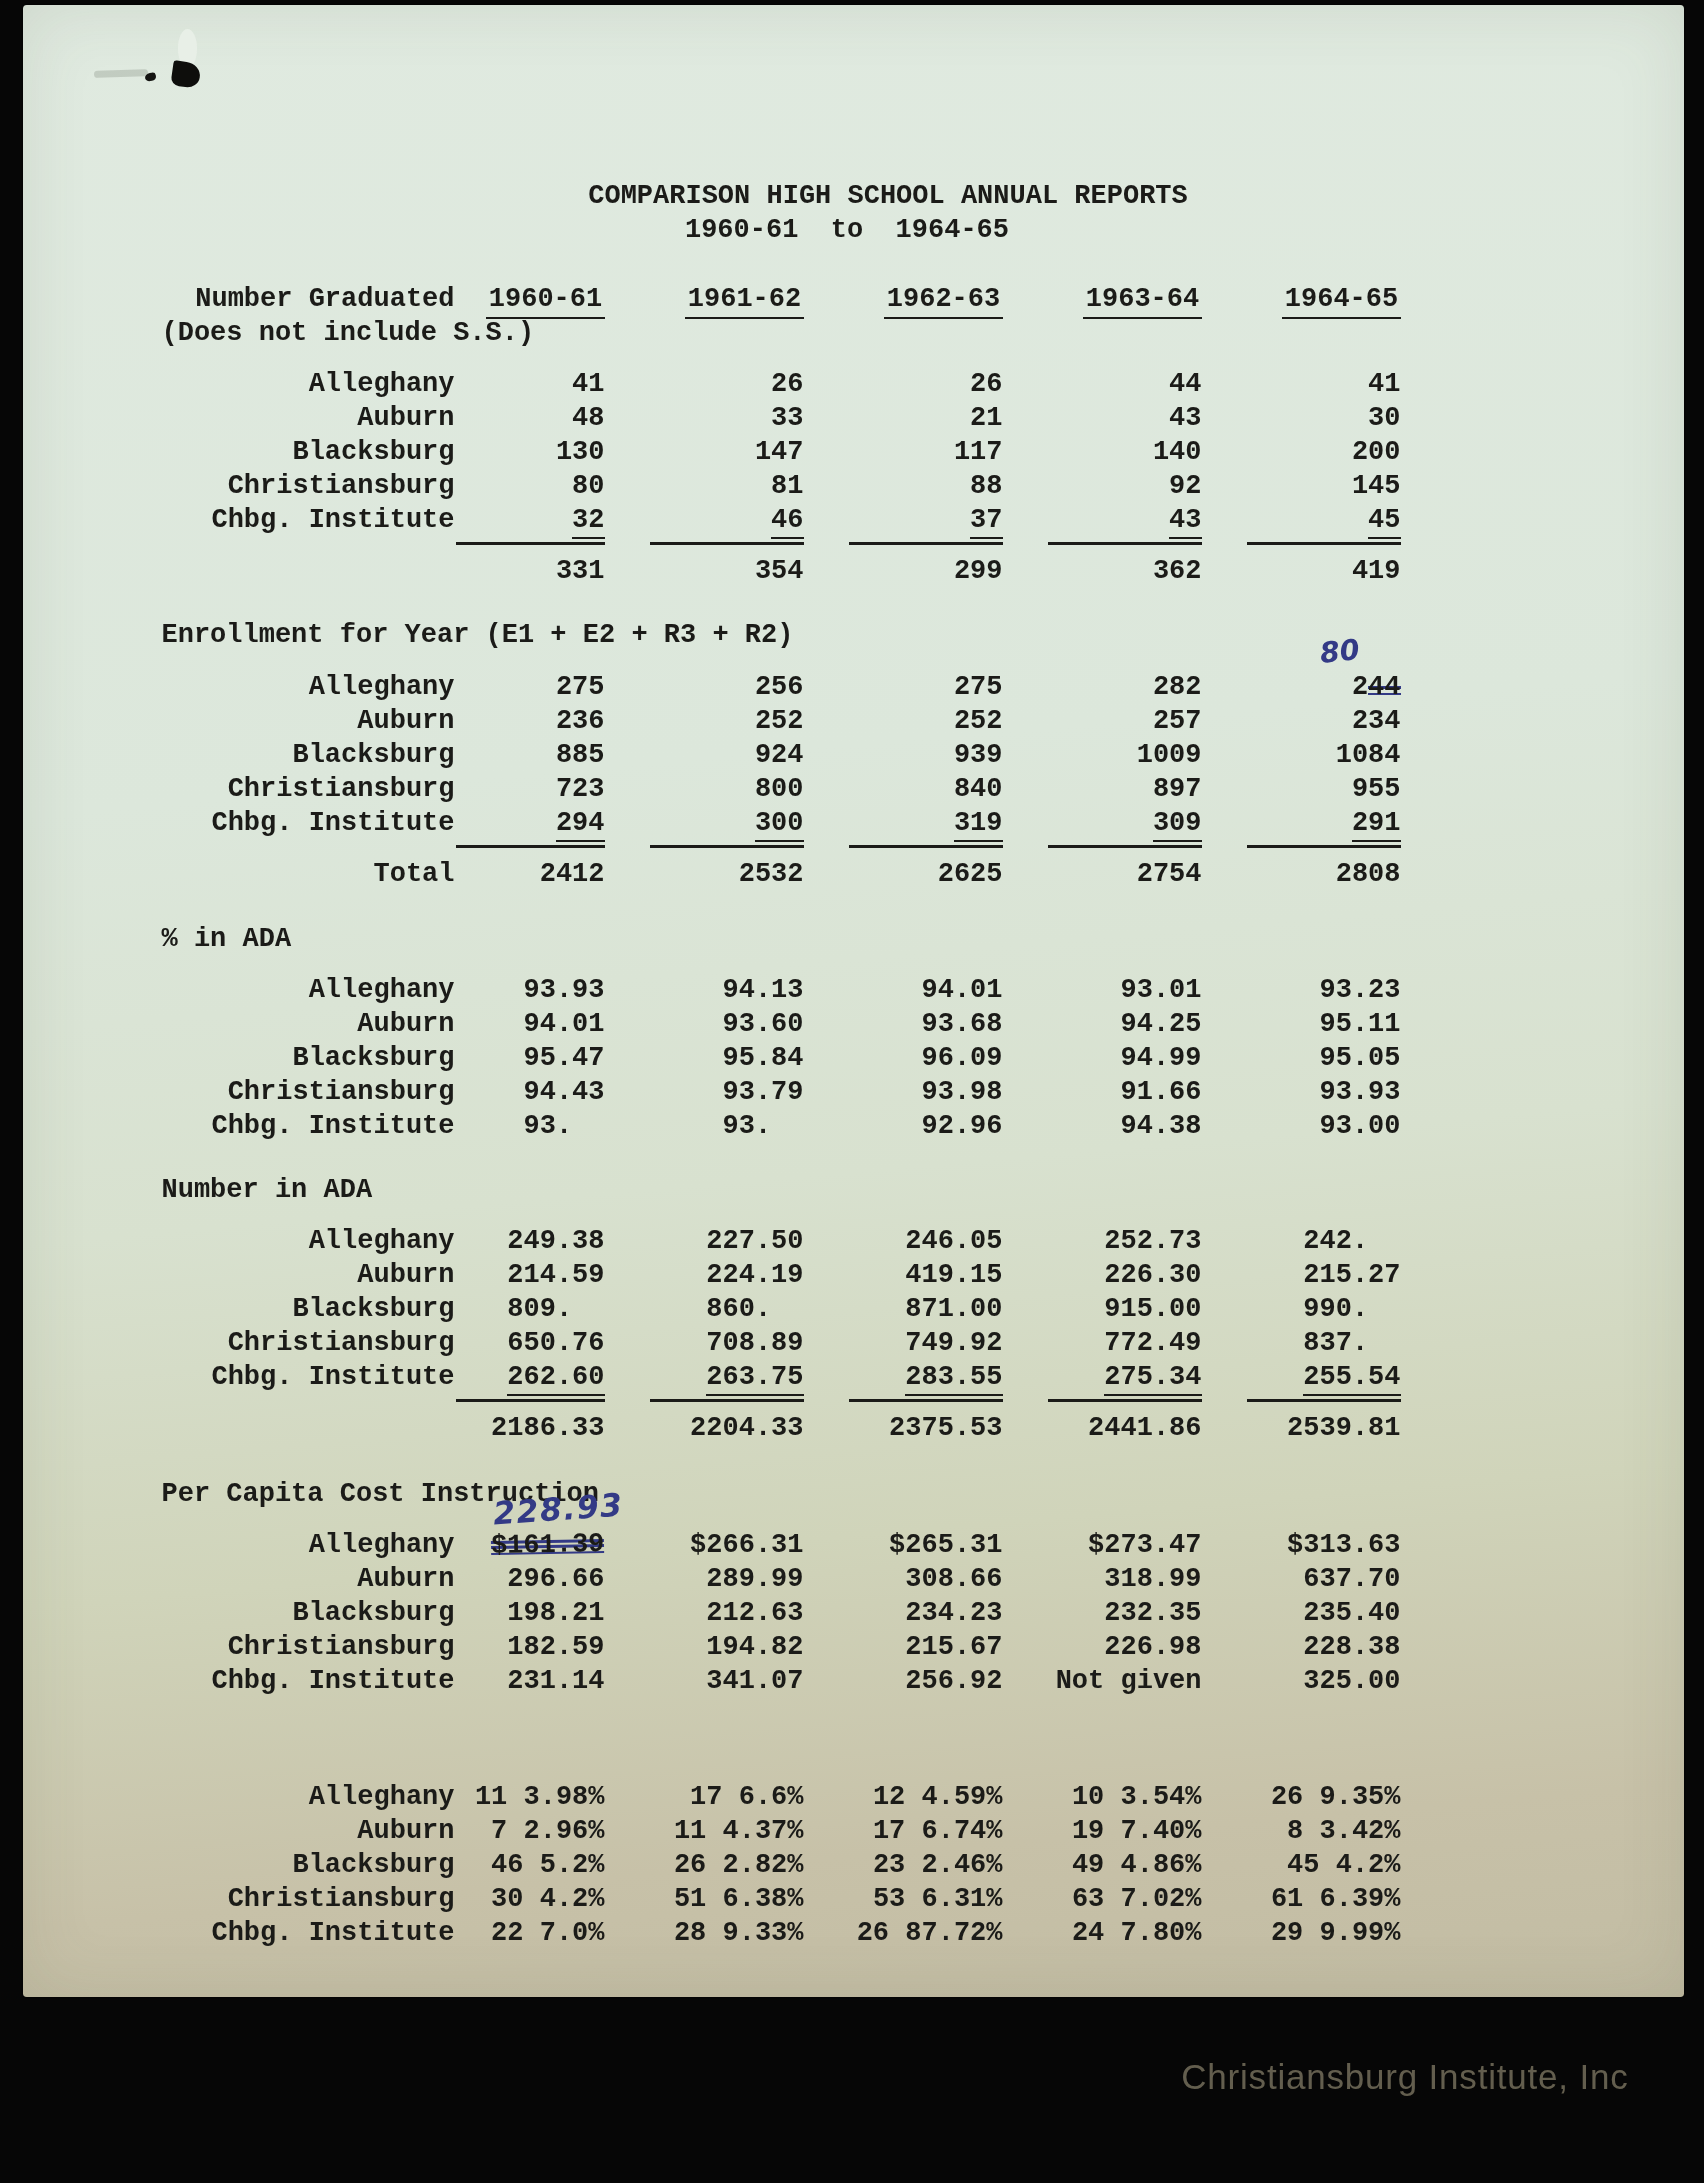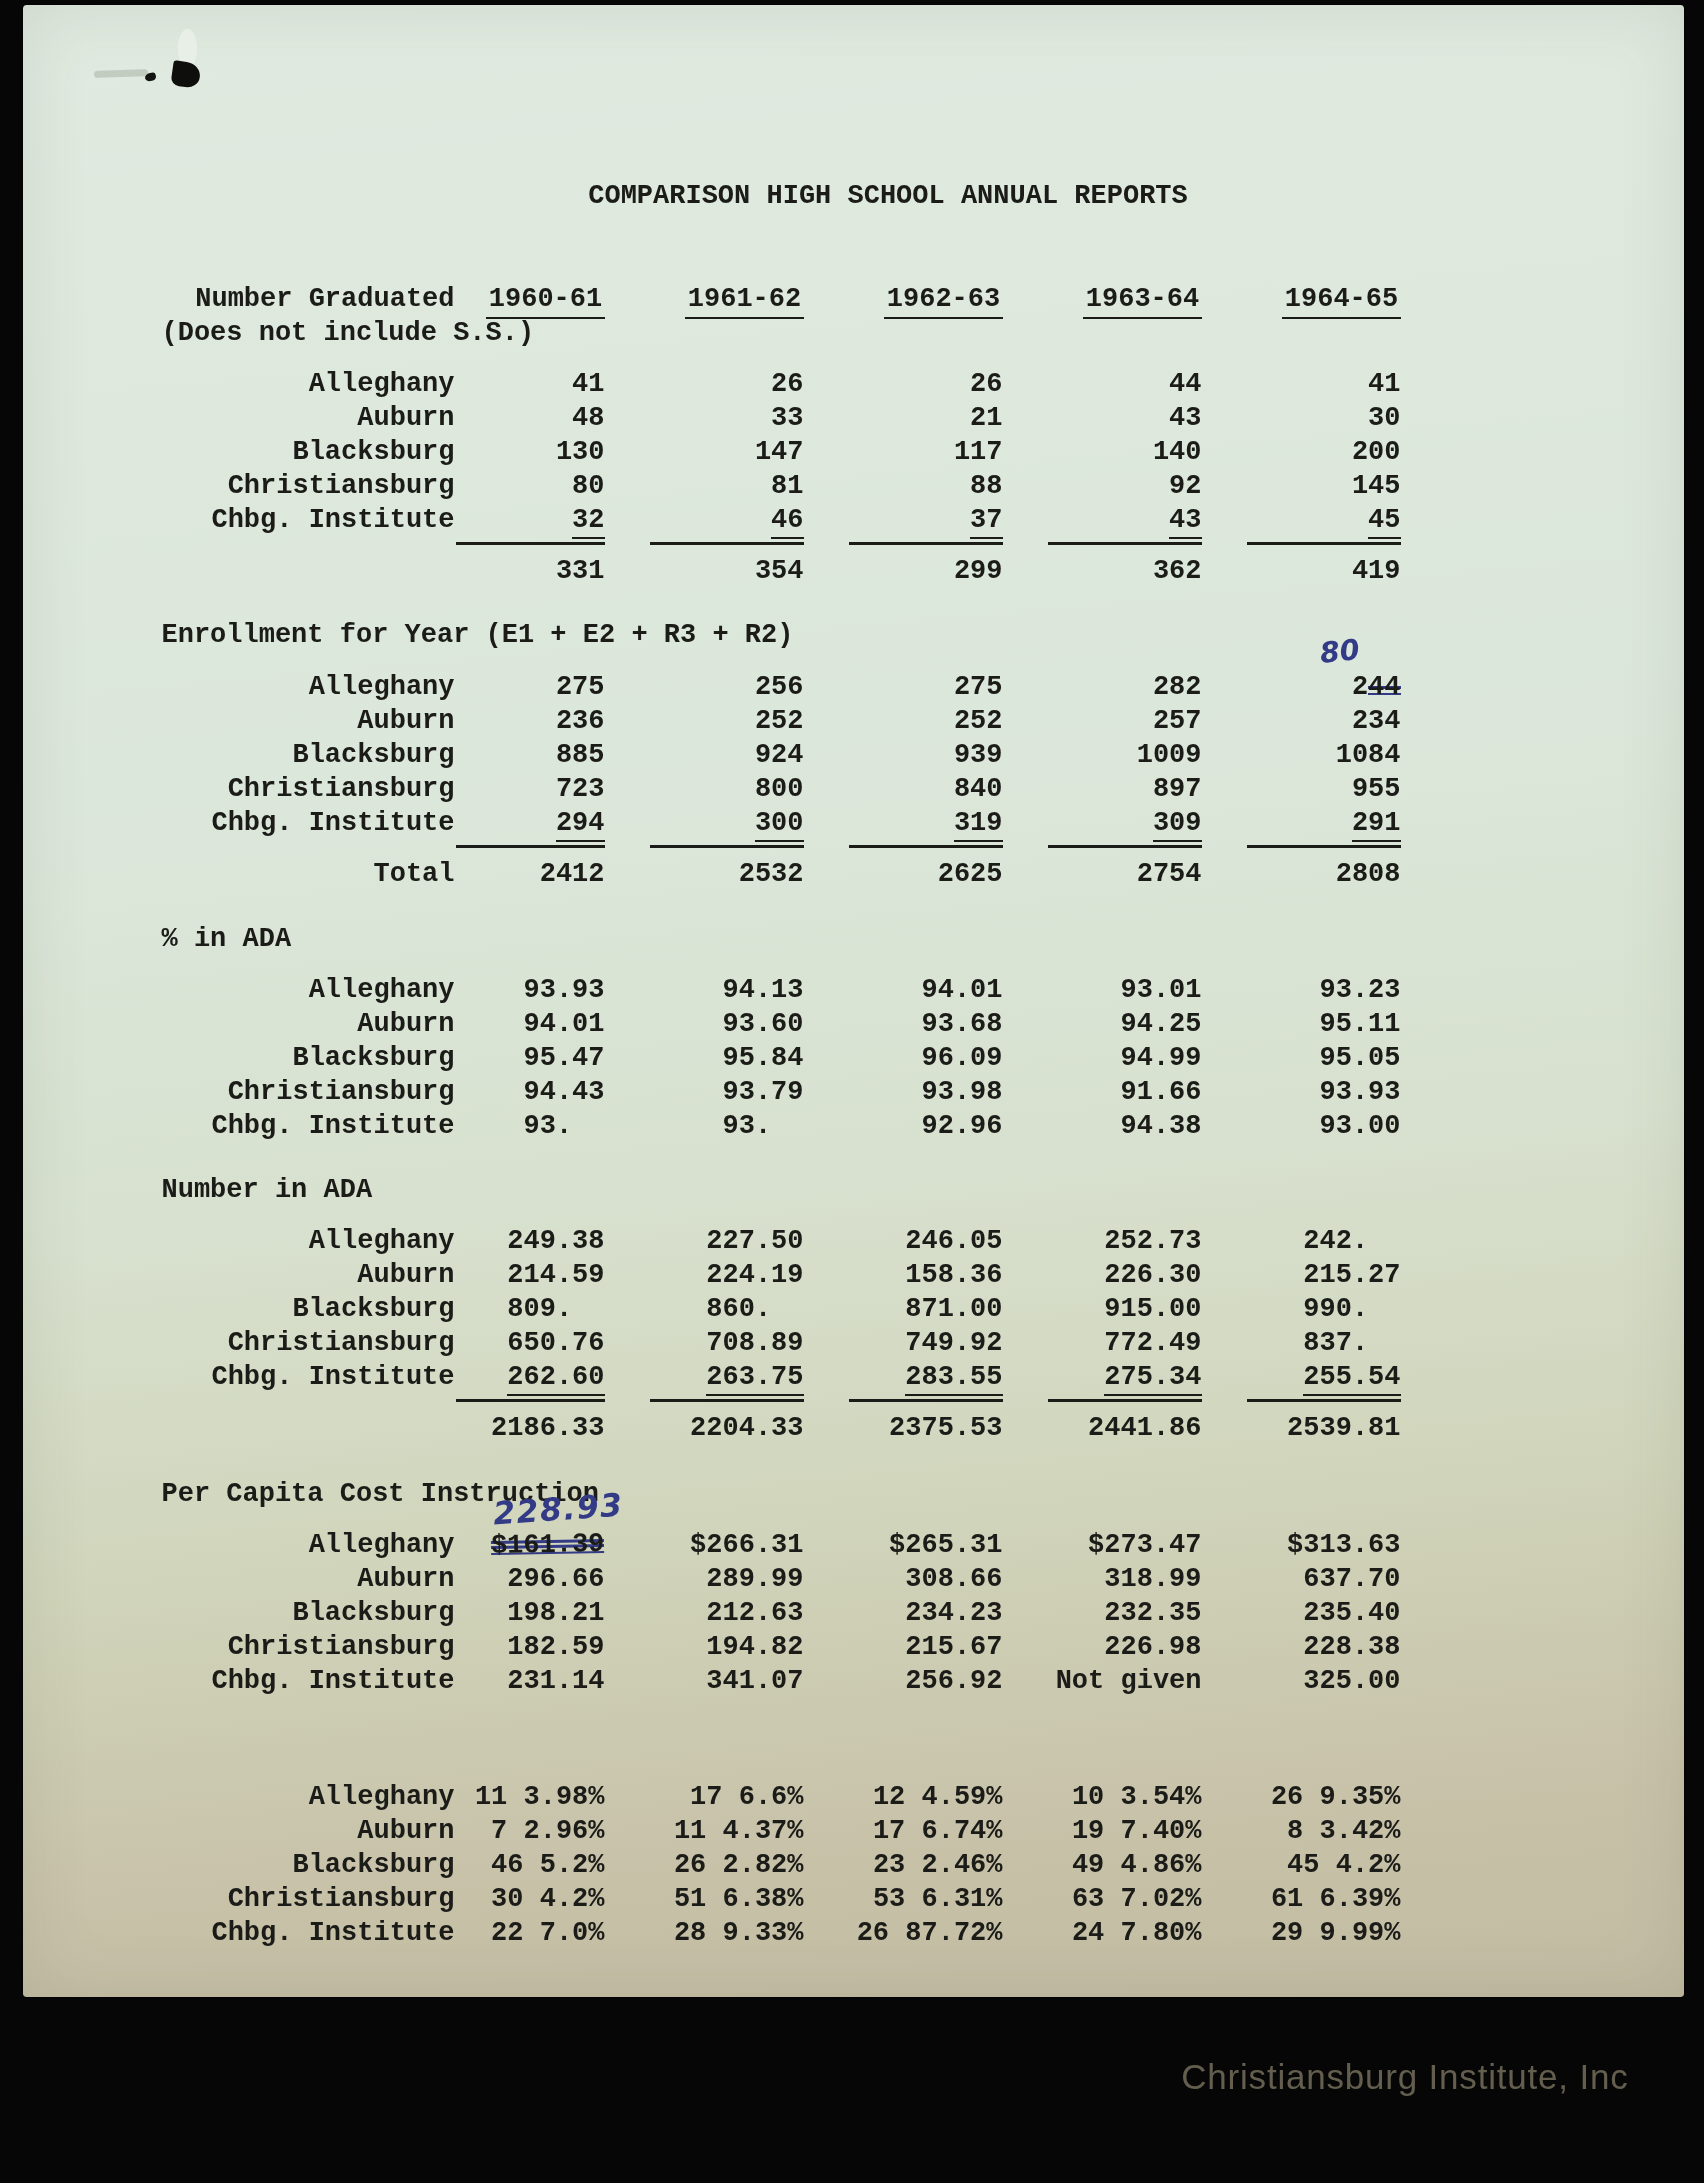--- a/index.html
+++ b/index.html
@@ -63,20 +63,21 @@
 
 <div class="page">
 
   <div class="ghost"></div>
   <div class="streak"></div>
   <div class="dot1"></div>
   <div class="blob"></div>
 
   <div class="title-block typed">
     <span class="title-line">COMPARISON HIGH SCHOOL ANNUAL REPORTS</span>
+    <span class="subtitle-line">1960-61  to  1964-65</span>
   </div>
 
   <div class="sec typed" style="top:277px">
     <div class="r">
       <div class="lb">Number Graduated</div>
       <div class="n"><span class="yr">1960-61</span></div>
       <div class="n"><span class="yr">1961-62</span></div>
       <div class="n"><span class="yr">1962-63</span></div>
       <div class="n"><span class="yr">1963-64</span></div>
       <div class="n"><span class="yr">1964-65</span></div>
@@ -277,21 +278,21 @@
       <div class="n"><span class="v">249.38</span></div>
       <div class="n"><span class="v">227.50</span></div>
       <div class="n"><span class="v">246.05</span></div>
       <div class="n"><span class="v">252.73</span></div>
       <div class="n"><span class="v">242.  </span></div>
     </div>
     <div class="r">
       <div class="lb">Auburn</div>
       <div class="n"><span class="v">214.59</span></div>
       <div class="n"><span class="v">224.19</span></div>
-      <div class="n"><span class="v">158.36</span></div>
+      <div class="n"><span class="v">419.15</span></div>
       <div class="n"><span class="v">226.30</span></div>
       <div class="n"><span class="v">215.27</span></div>
     </div>
     <div class="r">
       <div class="lb">Blacksburg</div>
       <div class="n"><span class="v">809.  </span></div>
       <div class="n"><span class="v">860.  </span></div>
       <div class="n"><span class="v">871.00</span></div>
       <div class="n"><span class="v">915.00</span></div>
       <div class="n"><span class="v">990.  </span></div>

